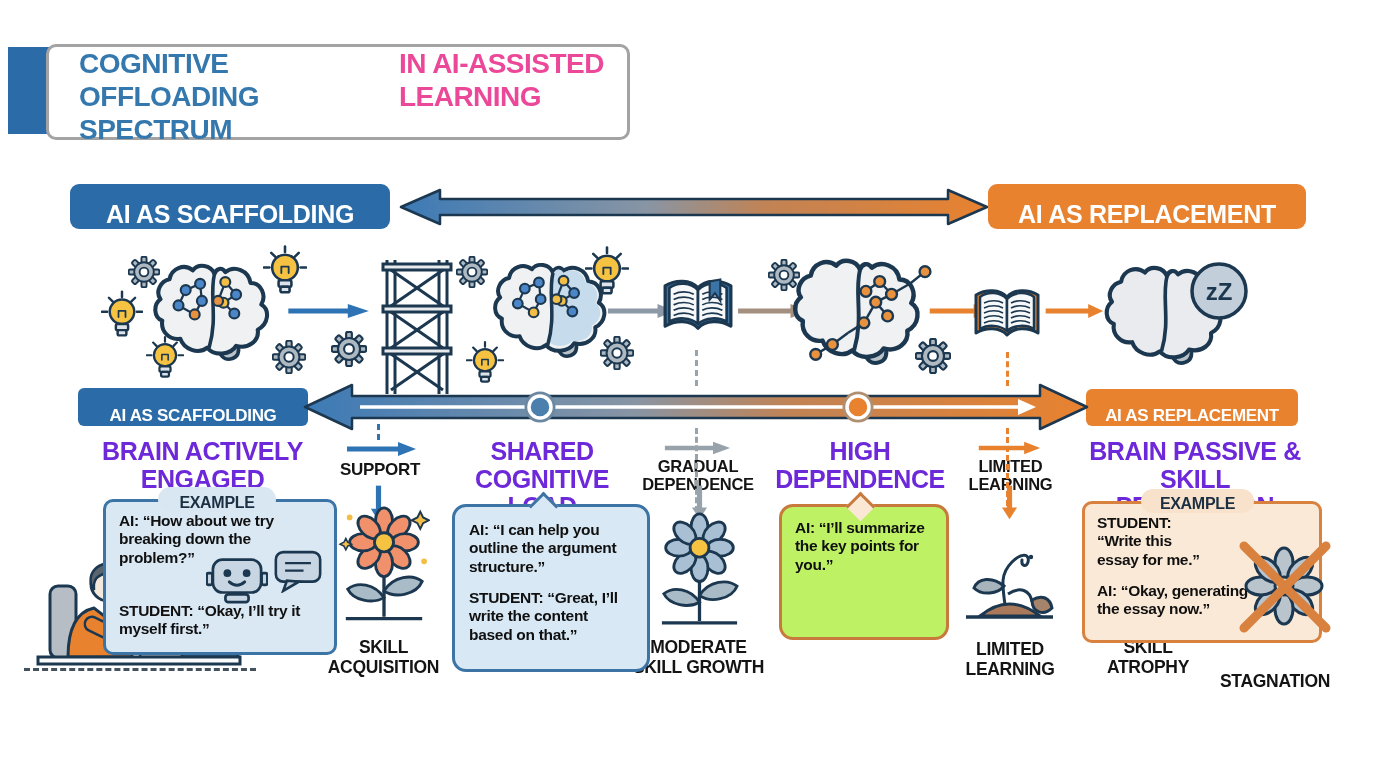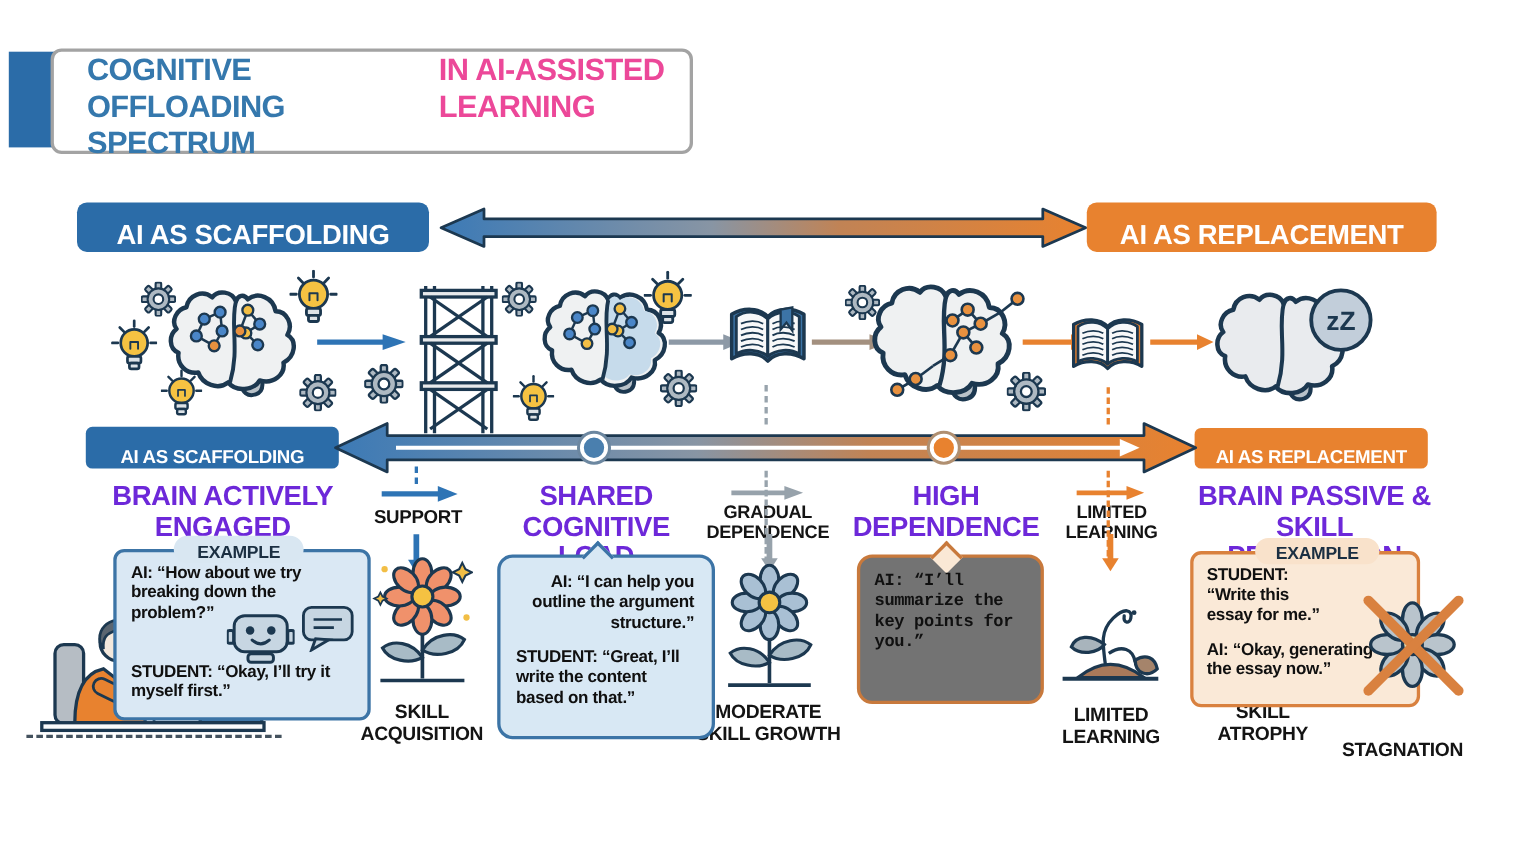--- a/index.html
+++ b/index.html
@@ -15,21 +15,21 @@
   .title-l2{font-size:28px;font-weight:bold;color:#ec4899;letter-spacing:-0.5px;line-height:1.18;}
   .stage-label{font-weight:bold;font-size:25px;color:#6d28d9;text-align:center;line-height:1.1;letter-spacing:-0.4px;}
   .trans-label{font-weight:bold;font-size:17px;color:#141414;text-align:center;line-height:1.08;letter-spacing:-0.3px;}
   .outcome-label{font-weight:bold;font-size:17.5px;color:#141414;text-align:center;line-height:1.12;letter-spacing:-0.3px;}
   .dialog{font-weight:bold;font-size:15.5px;color:#101010;line-height:1.18;letter-spacing:-0.3px;margin:0;}
   .ex-tab{background:#D9E7F2;border-radius:13px;display:flex;align-items:flex-end;justify-content:center;font-weight:bold;font-size:16px;color:#1B2F42;letter-spacing:-0.3px;z-index:4;}
   .ex-tab.warm{background:#F9E2CB;}
   .ex-box{background:#DAE8F4;border:3px solid #3C74A6;border-radius:10px;z-index:3;}
   .ex-box.warm{background:#FAE9D7;border-color:#D9813F;}
   .bubble{border-radius:14px;border:3px solid #3C74A6;background:#D8E8F4;z-index:3;}
-  .bubble.warm{background:#737373;border-color:#C8793C;font-family:Liberation Mono, monospace;}
+  .bubble.warm{background:#bef264;border-color:#C8793C;}
   .bubble .pt{position:absolute;top:-11px;width:18px;height:18px;transform:rotate(45deg);background:#D8E8F4;border-left:3px solid #3C74A6;border-top:3px solid #3C74A6;}
   .bubble.warm .pt{background:#FAE8D5;border-color:#C8793C;}
   .vdash{width:0;border-left:3px dashed #98A3AC;z-index:1;}
   .vdash.orange{border-color:#E8822F;}
   .vdash.blue{border-color:#2E74B5;}
   .hdash{height:0;border-top:3px dashed #44525E;z-index:0;}
   .z2{z-index:2;} .z3{z-index:3;}
   svg{display:block;}
 </style>
 </head>
@@ -414,21 +414,21 @@
     <circle cx="90" cy="58" r="3" fill="#F2BE45"></circle>
     <circle cx="12" cy="12" r="3" fill="#F2BE45"></circle>
   </svg>
   <div class="abs outcome-label" style="left:316px;top:638px;width:135px;">
     <div>SKILL</div>
     <div>ACQUISITION</div>
   </div>
 
   <div class="abs bubble" style="left:452px;top:504px;width:192px;height:162px;">
     <div class="pt" style="left:78px;"></div>
-    <p class="dialog abs" style="left:14px;top:14px;width:162px;text-align:right;">AI: “I can help you outline the argument structure.”</p>
+    <p class="dialog abs" style="left:14px;top:14px;width:162px;">AI: “I can help you outline the argument structure.”</p>
     <p class="dialog abs" style="left:14px;top:82px;width:165px;">STUDENT: “Great, I’ll write the content based on that.”</p>
   </div>
 
   <svg class="abs" style="left:691px;top:484px;color:#97A2AB;" width="17" height="36">
       <use href="#varrow"></use>
     </svg>
   <svg class="abs" style="left:652px;top:512px;color:#A9C0D4;" width="95" height="124" viewBox="0 0 96 132">
       <use href="#flower"></use>
     </svg>
   <div class="abs outcome-label" style="left:626px;top:638px;width:145px;">
@@ -454,21 +454,21 @@
     <line x1="4" y1="93" x2="91" y2="93" stroke="#1C3850" stroke-width="3.5"></line>
   </svg>
   <div class="abs outcome-label" style="left:956px;top:640px;width:108px;">
     <div>LIMITED</div>
     <div>LEARNING</div>
   </div>
 
   <div class="abs ex-tab warm" style="left:1141px;top:489px;width:113px;height:24px;">
     <span>EXAMPLE</span>
   </div>
-  <div class="abs ex-box warm" style="left:1082px;top:501px;width:203px;height:136px;">
+  <div class="abs ex-box warm" style="left:1082px;top:501px;width:203px;height:136px;padding-left:31px;">
     <p class="dialog abs" style="left:12px;top:10px;width:120px;">STUDENT: “Write this essay for me.”</p>
     <p class="dialog abs" style="left:12px;top:78px;width:160px;">AI: “Okay, generating the essay now.”</p>
   </div>
   <svg class="abs z3" style="left:1232px;top:534px;" width="105" height="105" viewBox="0 0 105 105">
     <g fill="#B9C4CC" stroke="#1C3850" stroke-width="3">
       <ellipse cx="52" cy="29" rx="9" ry="15"></ellipse>
       <ellipse cx="52" cy="29" rx="9" ry="15" transform="rotate(45 52 52)"></ellipse>
       <ellipse cx="52" cy="29" rx="9" ry="15" transform="rotate(90 52 52)"></ellipse>
       <ellipse cx="52" cy="29" rx="9" ry="15" transform="rotate(135 52 52)"></ellipse>
       <ellipse cx="52" cy="29" rx="9" ry="15" transform="rotate(180 52 52)"></ellipse>

